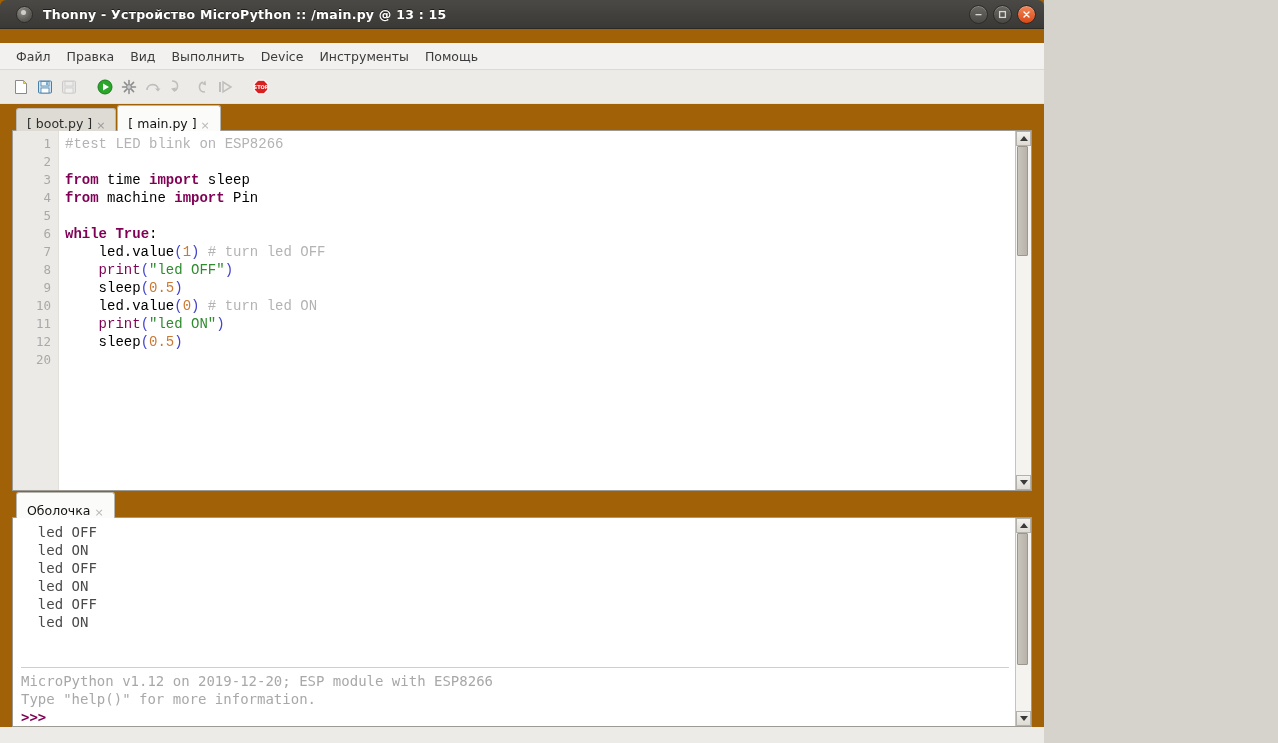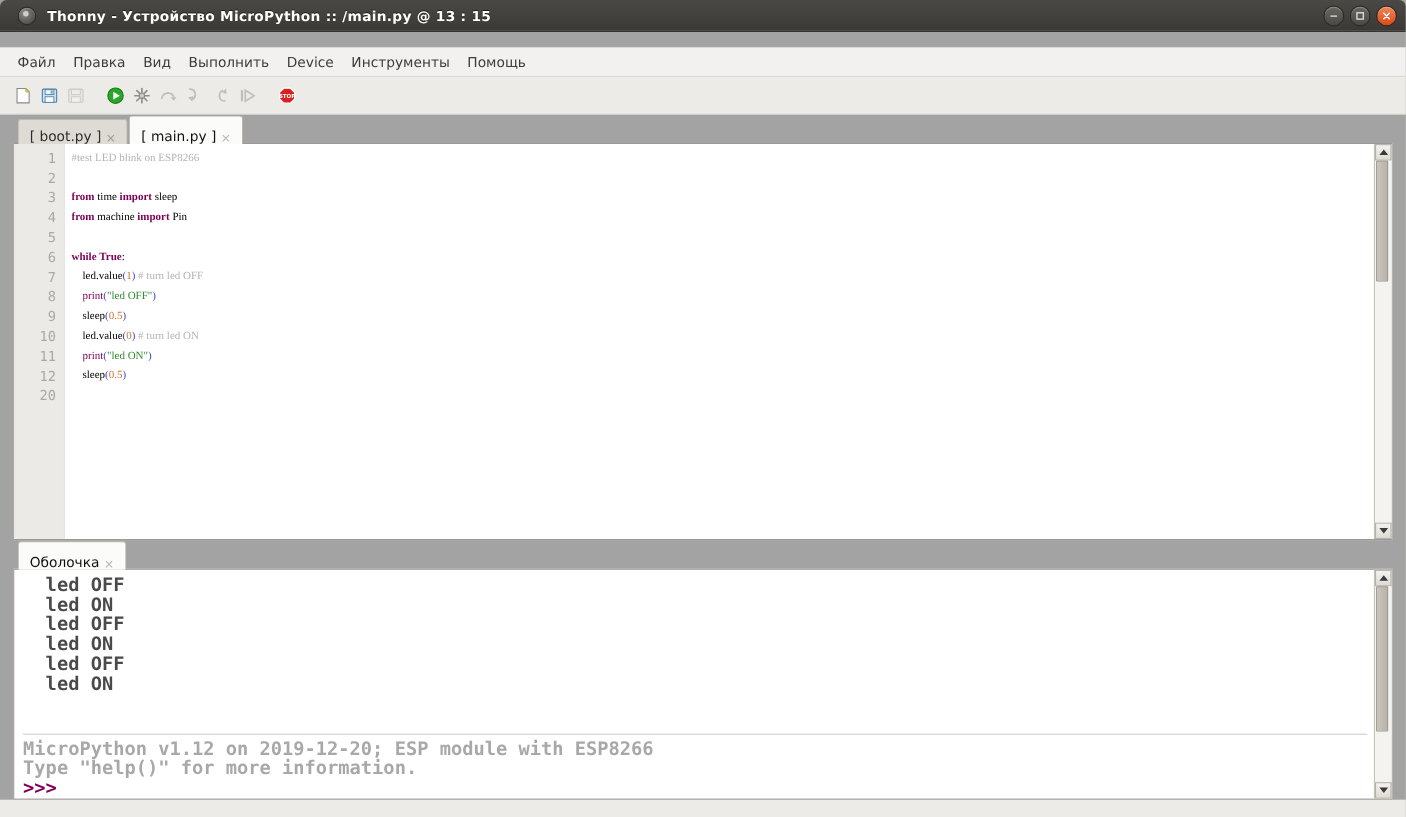--- a/index.html
+++ b/index.html
@@ -3,22 +3,22 @@
 <meta charset="utf-8">
 <style>
   html,body{margin:0;padding:0;}
   body{
     width:1278px;height:743px;overflow:hidden;
     background:#d6d3cc;
     font-family:"DejaVu Sans","Liberation Sans",sans-serif;
     -webkit-font-smoothing:antialiased;
   }
   .window{
-    position:absolute;left:0;top:0;width:1278px;height:743px;
-    background:#a3a3a3;
+    position:absolute;left:0;top:0;width:1044px;height:743px;
+    background:#a16207;
     display:flex;flex-direction:column;
   }
   
   .titlebar{
     height:28px;min-height:28px;
     background:linear-gradient(#4b4945,#3a3935);
     border-top-left-radius:6px;border-top-right-radius:6px;
     display:flex;align-items:center;
     position:relative;
     border-bottom:1px solid #2b2a27;
@@ -135,22 +135,22 @@
     font-size:12.5px;line-height:18px;color:#a9a9a9;
     padding-right:7px;
   }
   .code{
     flex:1;overflow:hidden;
     padding:4px 0 0 6px;
     background:#ffffff;
   }
   .code pre{
     margin:0;
-    font-family:Liberation Serif, serif;
-    font-size:10px;line-height:18px;
+    font-family:Liberation Mono, monospace;
+    font-size:14px;line-height:18px;
     color:#000;white-space:pre;
   }
   .kw{color:#7f0055;font-weight:bold;}
   .bi{color:#7f0055;}
   .num{color:#cc7832;}
   .str{color:#2e8b2e;}
   .cm{color:#b3b3b3;}
   .pa{color:#4444cc;}
   
   .vscroll{
@@ -192,21 +192,21 @@
     display:flex;position:relative;
     margin-top:-1px;
   }
   .shell-text{
     flex:1;padding:5px 0 0 8px;overflow:hidden;
     display:flex;flex-direction:column;
   }
   .shell-text pre{
     margin:0;
     font-family:"DejaVu Sans Mono","Liberation Mono",monospace;
-    font-size:17px;line-height:18px;white-space:pre;font-weight:bold;
+    font-size:14px;line-height:18px;white-space:pre;
   }
   .out{color:#4a4a4a;}
   .banner{color:#a8a8a8;}
   .prompt{color:#7f0055;font-weight:bold;}
   .shell-divider{
     height:1px;background:#cfcfcf;margin:6px 6px 4px 0;
   }
   .statusbar{
     height:16px;min-height:16px;background:#ecebe8;
   }

